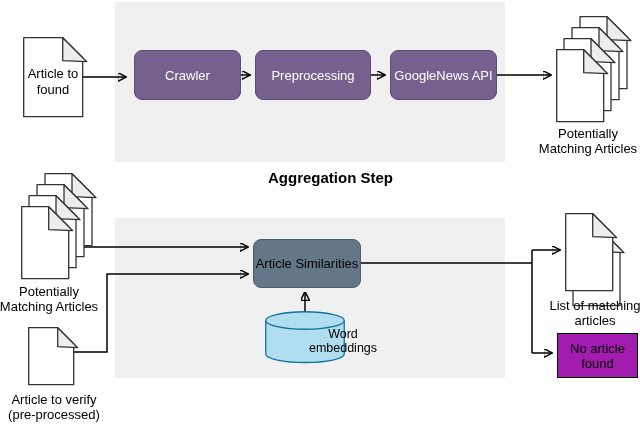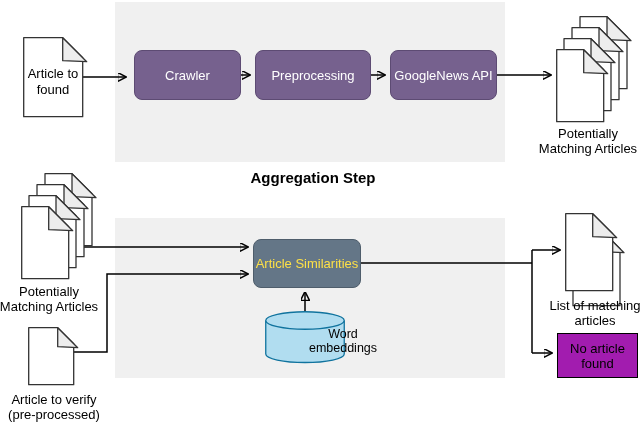--- a/index.html
+++ b/index.html
@@ -15,21 +15,21 @@
   .fold{fill:var(--fold-fill,#ededed);stroke:var(--doc-stroke,#333);stroke-width:1.3;stroke-linejoin:round;}
   .cyl{fill:var(--db-fill,#b1ddf0);stroke:var(--db-stroke,#10739e);stroke-width:1.3;}
   .pbox{
     position:absolute;border-radius:8px;background:var(--process-fill,#76618e);
     border:1px solid var(--process-stroke,#5d4b73);display:flex;align-items:center;justify-content:center;
     color:#ffffff;font-size:13px;white-space:nowrap;box-sizing:border-box;
   }
   .sbox{
     position:absolute;border-radius:8px;background:var(--similarity-fill,#647687);
     border:1px solid var(--similarity-stroke,#4e5d6b);display:flex;align-items:center;justify-content:center;
-    color:#fde047;font-size:13px;white-space:nowrap;box-sizing:border-box;
+    color:#000000;font-size:13px;white-space:nowrap;box-sizing:border-box;
   }
   .outbox{
     position:absolute;background:#a21caf;border:1.5px solid #000;box-sizing:border-box;
     display:flex;flex-direction:column;align-items:center;justify-content:center;
     font-size:13px;line-height:15px;text-align:center;
   }
   .lbl{position:absolute;text-align:center;font-size:13px;line-height:15px;}
   .lbl .ln{display:block;}
   .doc-text{
     position:absolute;display:flex;flex-direction:column;align-items:center;justify-content:center;
@@ -95,21 +95,21 @@
     <path class="page" d="M8,22.7 h27 l20,20 v52 h-47 z"></path>
       <path class="fold" d="M35,22.7 l24,24 l-24,-1 z"></path>
     <path class="page" d="M0.7,33.7 h27 l20,20 v52 h-47 z"></path>
       <path class="fold" d="M27.7,33.7 l24,24 l-24,-1 z"></path>
   </svg>
   <div class="lbl" style="left:508px;top:126px;width:160px;">
     <span class="ln">Potentially</span>
     <span class="ln">Matching Articles</span>
   </div>
 
-  <div class="title" style="left:233px;top:169px;width:160px;">Aggregation Step</div>
+  <div class="title" style="left:233px;top:169px;width:160px;text-align:right;">Aggregation Step</div>
 
   <svg class="shape" style="left:21px;top:173px;" width="76" height="106">
     <path class="page" d="M24,0.7 h27 l20,20 v52 h-47 z"></path>
       <path class="fold" d="M51,0.7 l24,24 l-24,-1 z"></path>
     <path class="page" d="M16,11.7 h27 l20,20 v52 h-47 z"></path>
       <path class="fold" d="M43,11.7 l24,24 l-24,-1 z"></path>
     <path class="page" d="M8,22.7 h27 l20,20 v52 h-47 z"></path>
       <path class="fold" d="M35,22.7 l24,24 l-24,-1 z"></path>
     <path class="page" d="M0.7,33.7 h27 l20,20 v52 h-47 z"></path>
       <path class="fold" d="M27.7,33.7 l24,24 l-24,-1 z"></path>

